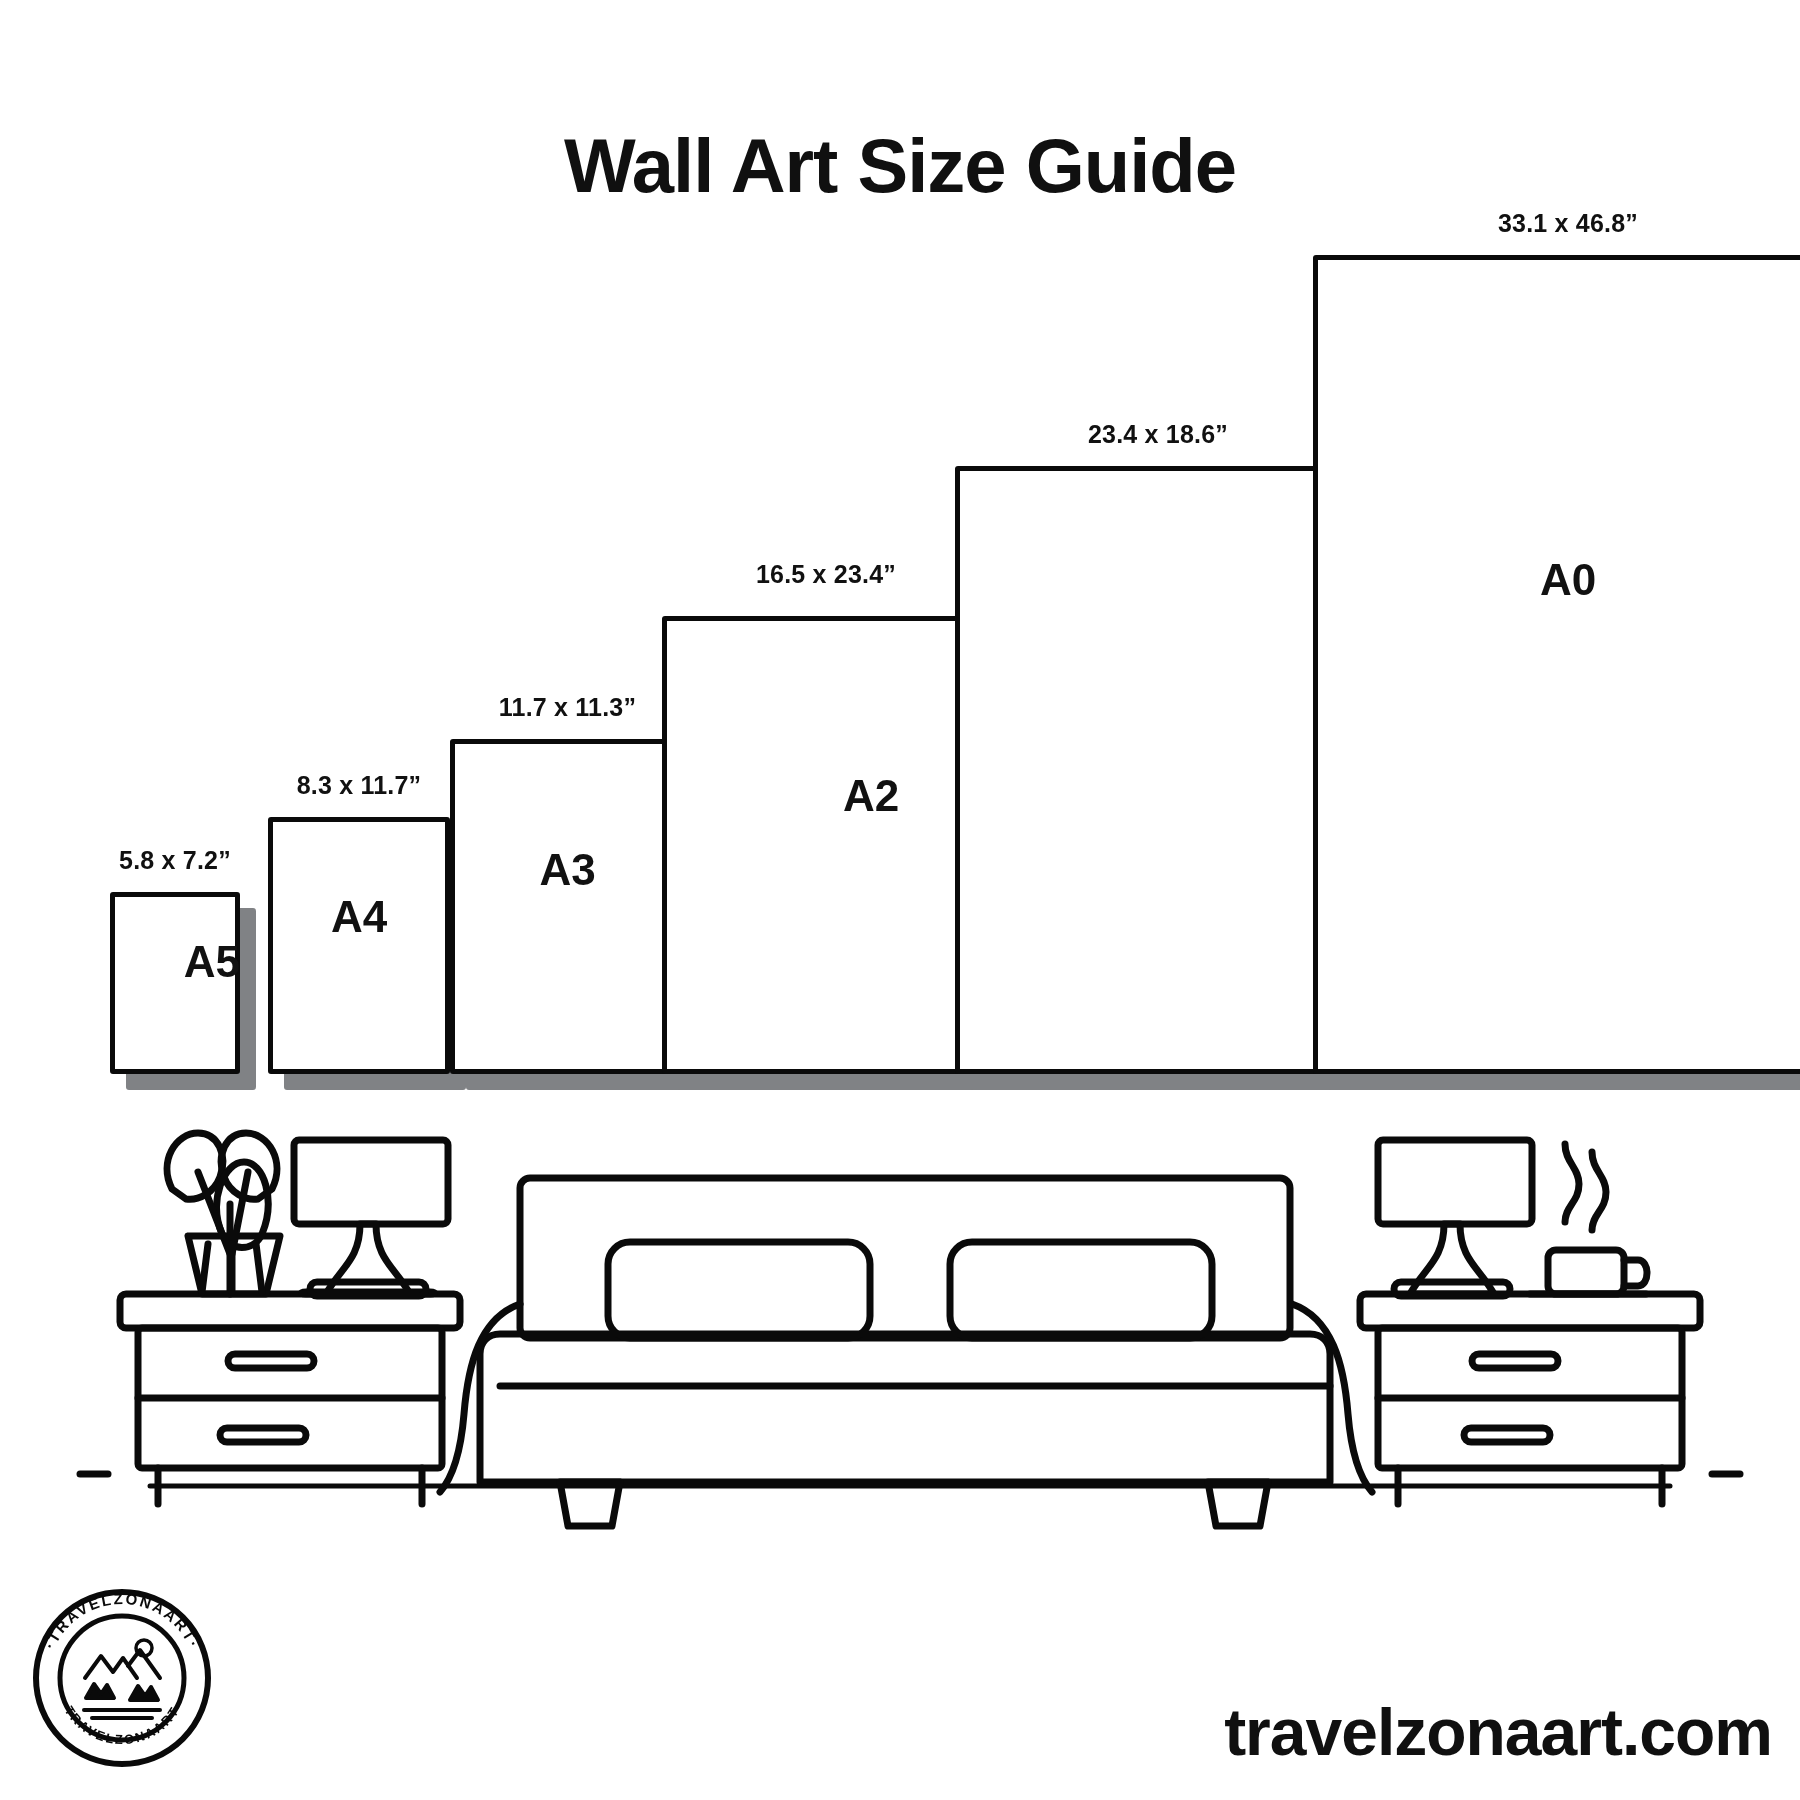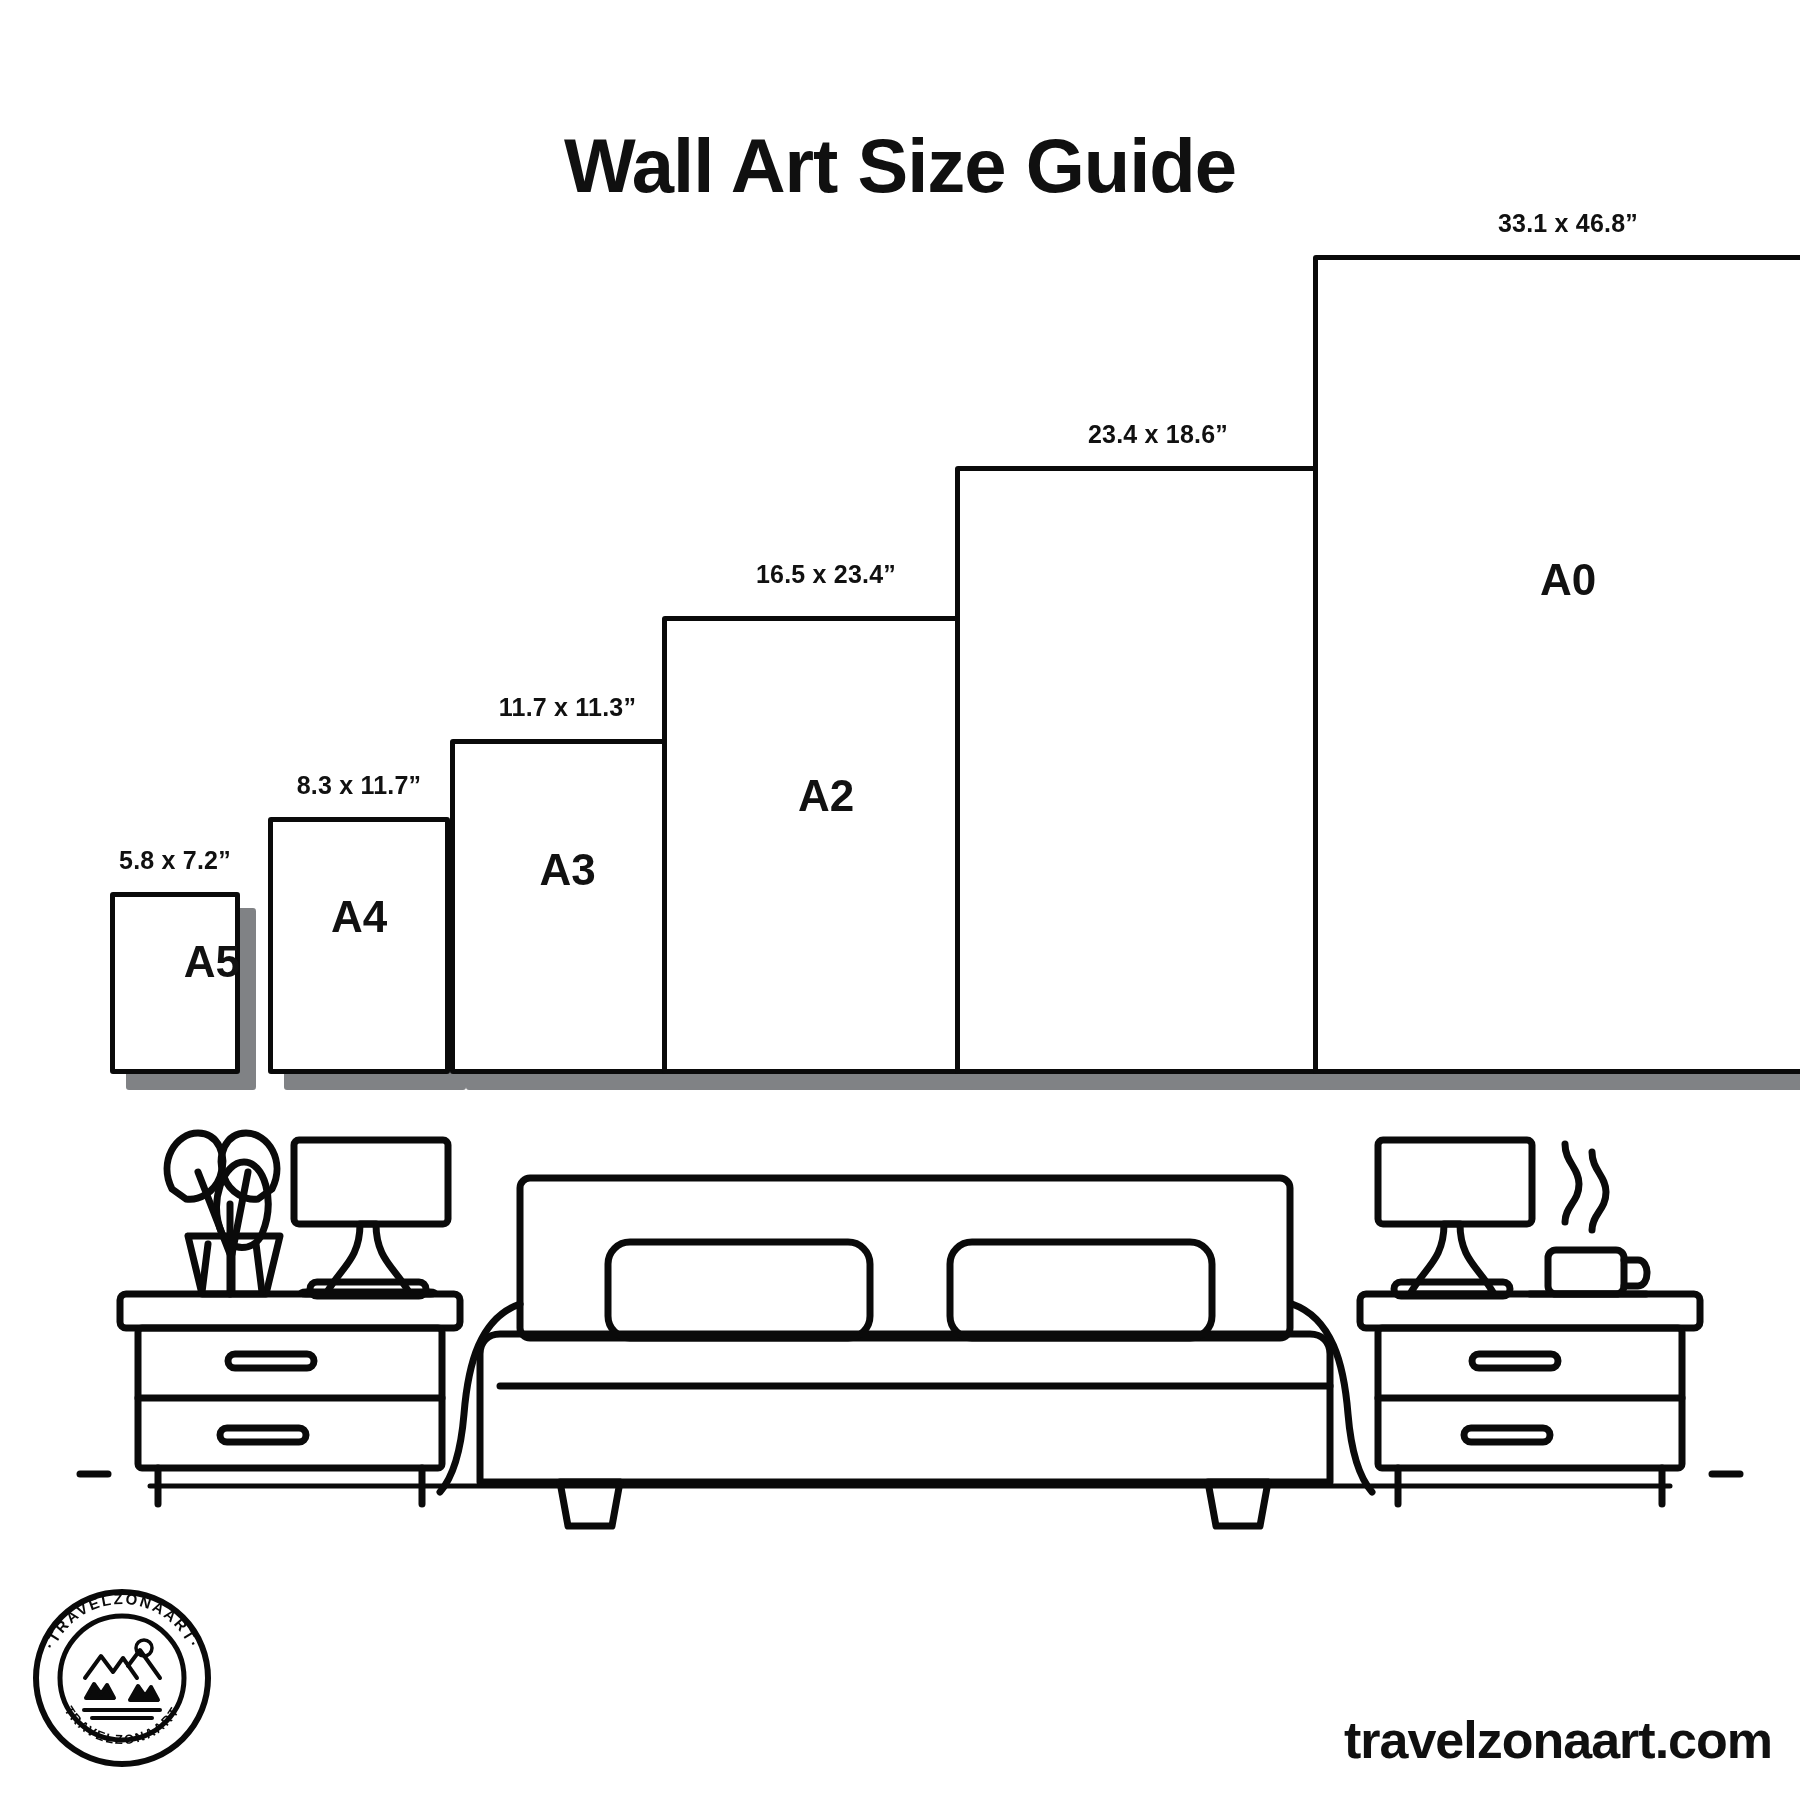--- a/index.html
+++ b/index.html
@@ -98,21 +98,21 @@
     position: absolute;
     left: 22px;
     bottom: 22px;
     width: 200px;
     height: 200px;
   }
   #website-url {
     position: absolute;
     right: 28px;
     bottom: 30px;
-    font-size: 52px;
+    font-size: 66px;
     font-weight: 700;
     color: #101010;
     letter-spacing: -1px;
   }
 </style>
 </head>
 <body>
 
 <div class="page">
 
@@ -134,21 +134,21 @@
       <div class="frame-group" style="left: 450px; width: 251px; height: 860px;">
         <div class="dim-label" style="top: 479px; width: 235px;">11.7 x 11.3”</div>
         <div class="frame-shadow" style="left: 16px; top: 541px; width: 235px; height: 335px;"></div>
         <div class="frame" style="top: 525px; width: 235px; height: 335px;"></div>
         <div class="frame-label" style="top: 631px; width: 235px;">A3</div>
       </div>
       <div class="frame-group" style="left: 662px; width: 344px; height: 860px;">
         <div class="dim-label" style="top: 346px; width: 328px;">16.5 x 23.4”</div>
         <div class="frame-shadow" style="left: 16px; top: 418px; width: 328px; height: 458px;"></div>
         <div class="frame" style="top: 402px; width: 328px; height: 458px;"></div>
-        <div class="frame-label" style="top: 557.2px; width: 328px;">A2</div>
+        <div class="frame-label" style="top: 557.2px; width: 328px; padding-left: 45px;">A2</div>
       </div>
       <div class="frame-group" style="left: 955px; width: 422px; height: 860px;">
         <div class="dim-label" style="top: 206px; width: 406px;">23.4 x 18.6”</div>
         <div class="frame-shadow" style="left: 16px; top: 268px; width: 406px; height: 608px;"></div>
         <div class="frame" style="top: 252px; width: 406px; height: 608px;"></div>
       </div>
       <div class="frame-group" style="left: 1313px; width: 526px; height: 860px;">
         <div class="dim-label" style="top: -5px; width: 510px;">33.1 x 46.8”</div>
         <div class="frame-shadow" style="left: 16px; top: 57px; width: 510px; height: 819px;"></div>
         <div class="frame" style="top: 41px; width: 510px; height: 819px;"></div>

